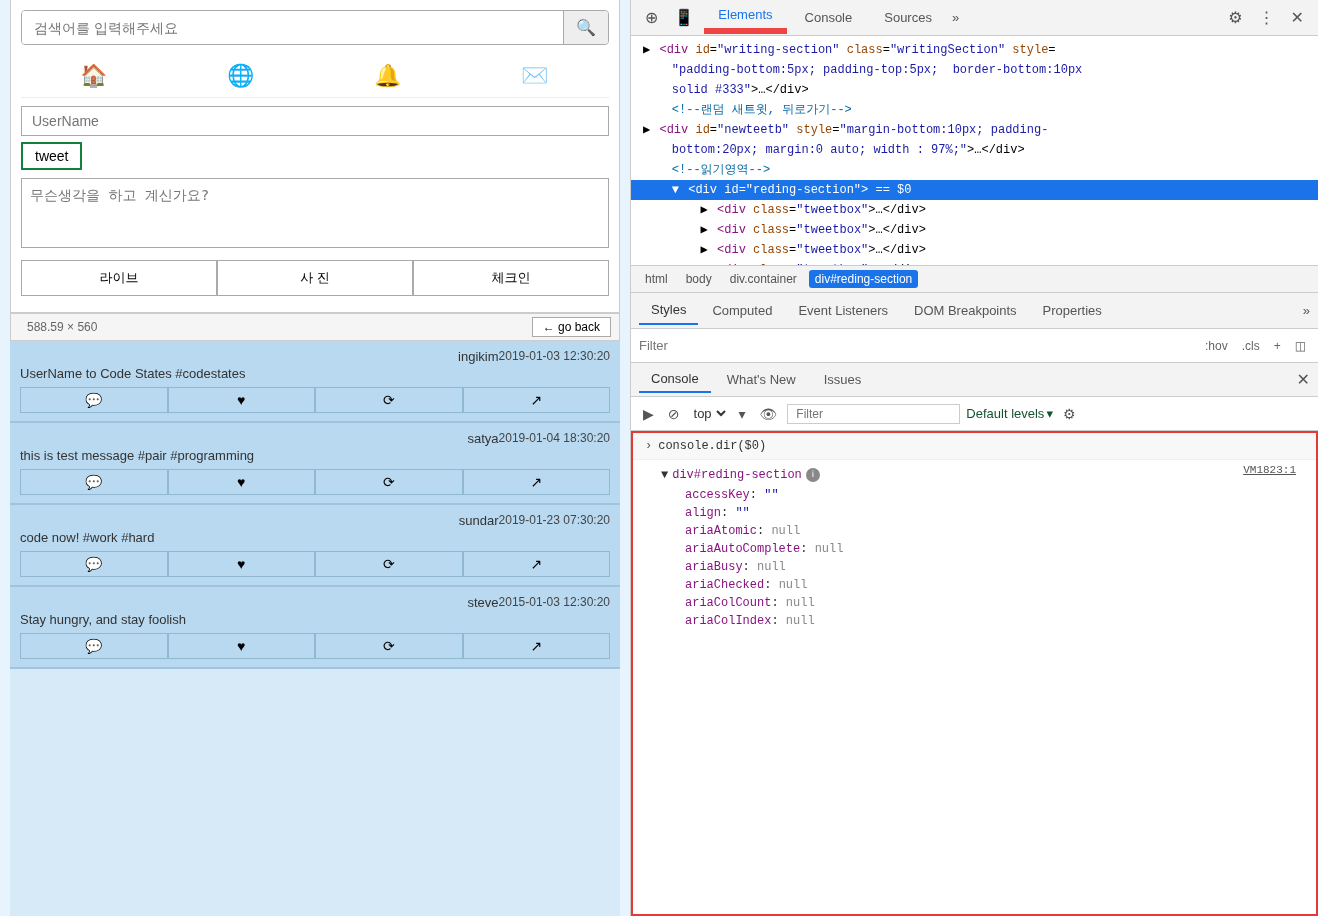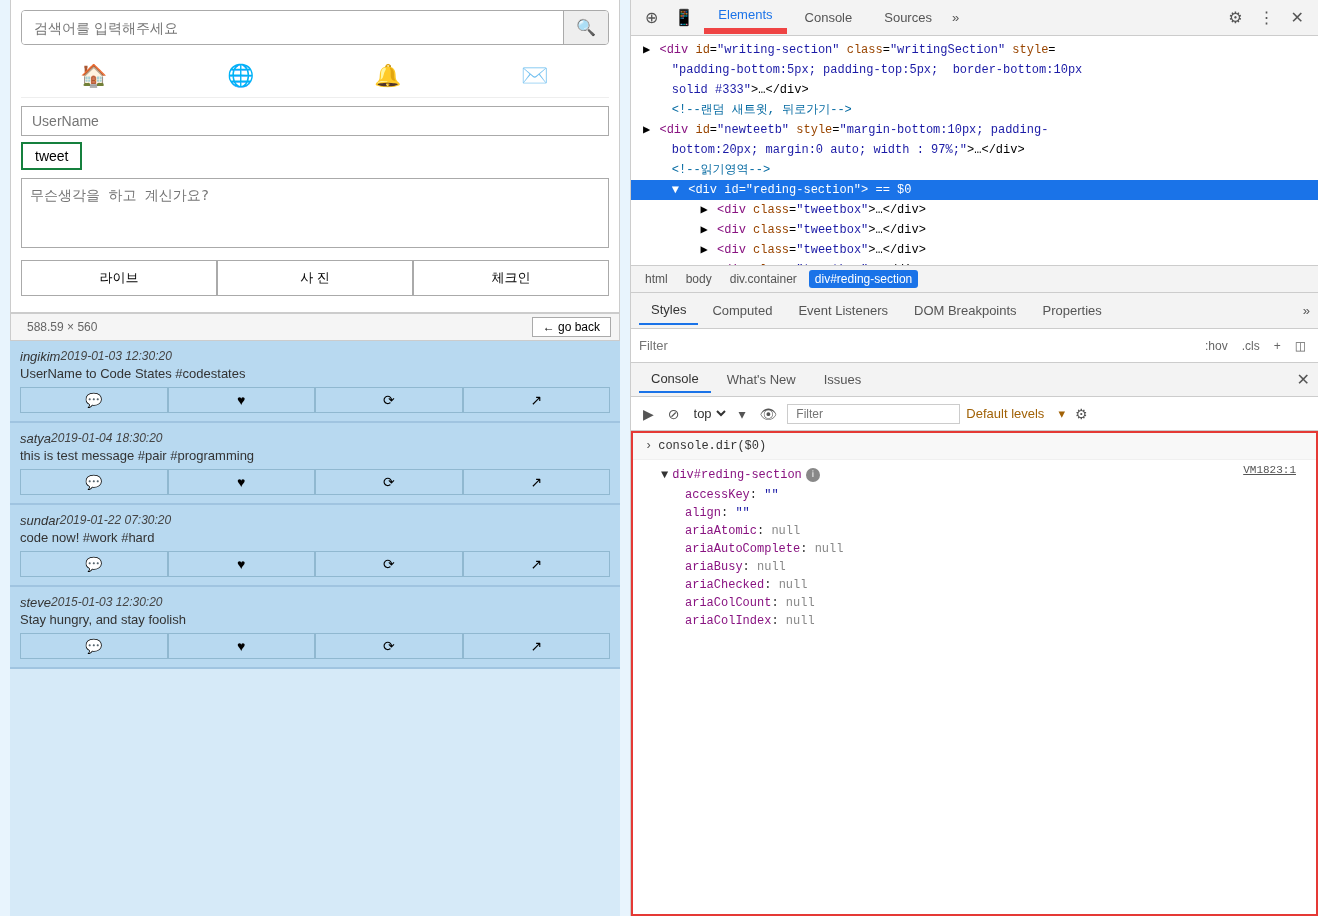--- a/index.html
+++ b/index.html
@@ -147,23 +147,22 @@
       background: #d6eaf8;
     }
 
     .tweet-item {
       background: #b8d9f0;
       border-bottom: 2px solid #a0c4e0;
       padding: 8px 10px;
     }
     .tweet-header {
       display: flex;
-      justify-content: flex-start;
+      justify-content: flex-end;
       margin-bottom: 2px;
-      font-style: italic;
     }
     .tweet-username { font-size: 13px; color: #333; font-weight: normal; }
     .tweet-time { font-size: 12px; color: #444; }
     .tweet-text { font-size: 13px; color: #333; margin-bottom: 6px; }
 
     .tweet-actions {
       display: flex;
       gap: 0;
     }
     .tweet-action-btn {
@@ -371,23 +370,23 @@
     .console-filter-input {
       border: 1px solid #ccc;
       padding: 2px 8px;
       font-size: 12px;
       min-width: 120px;
       color: #555;
     }
     .default-levels {
       display: flex;
       align-items: center;
-      gap: 14px;
-      font-size: 13px;
-      color: #a16207;
+      gap: 2px;
+      font-size: 13px;
+      color: #14532d;
       cursor: pointer;
       text-align: center;
     }
 
     
     .console-output {
       flex: 1;
       overflow-y: auto;
       background: #fff;
       font-family: 'Courier New', monospace;
@@ -500,21 +499,21 @@
     <div class="tweet-actions">
       <button class="tweet-action-btn">💬</button>
       <button class="tweet-action-btn">♥</button>
       <button class="tweet-action-btn">⟳</button>
       <button class="tweet-action-btn">↗</button>
     </div>
   </div>
       <div class="tweet-item">
     <div class="tweet-header">
       <span class="tweet-username">sundar</span>
-      <span class="tweet-time">2019-01-22 07:30:20</span>
+      <span class="tweet-time">2019-01-23 07:30:20</span>
     </div>
     <div class="tweet-text">code now! #work #hard</div>
     <div class="tweet-actions">
       <button class="tweet-action-btn">💬</button>
       <button class="tweet-action-btn">♥</button>
       <button class="tweet-action-btn">⟳</button>
       <button class="tweet-action-btn">↗</button>
     </div>
   </div>
       <div class="tweet-item">

